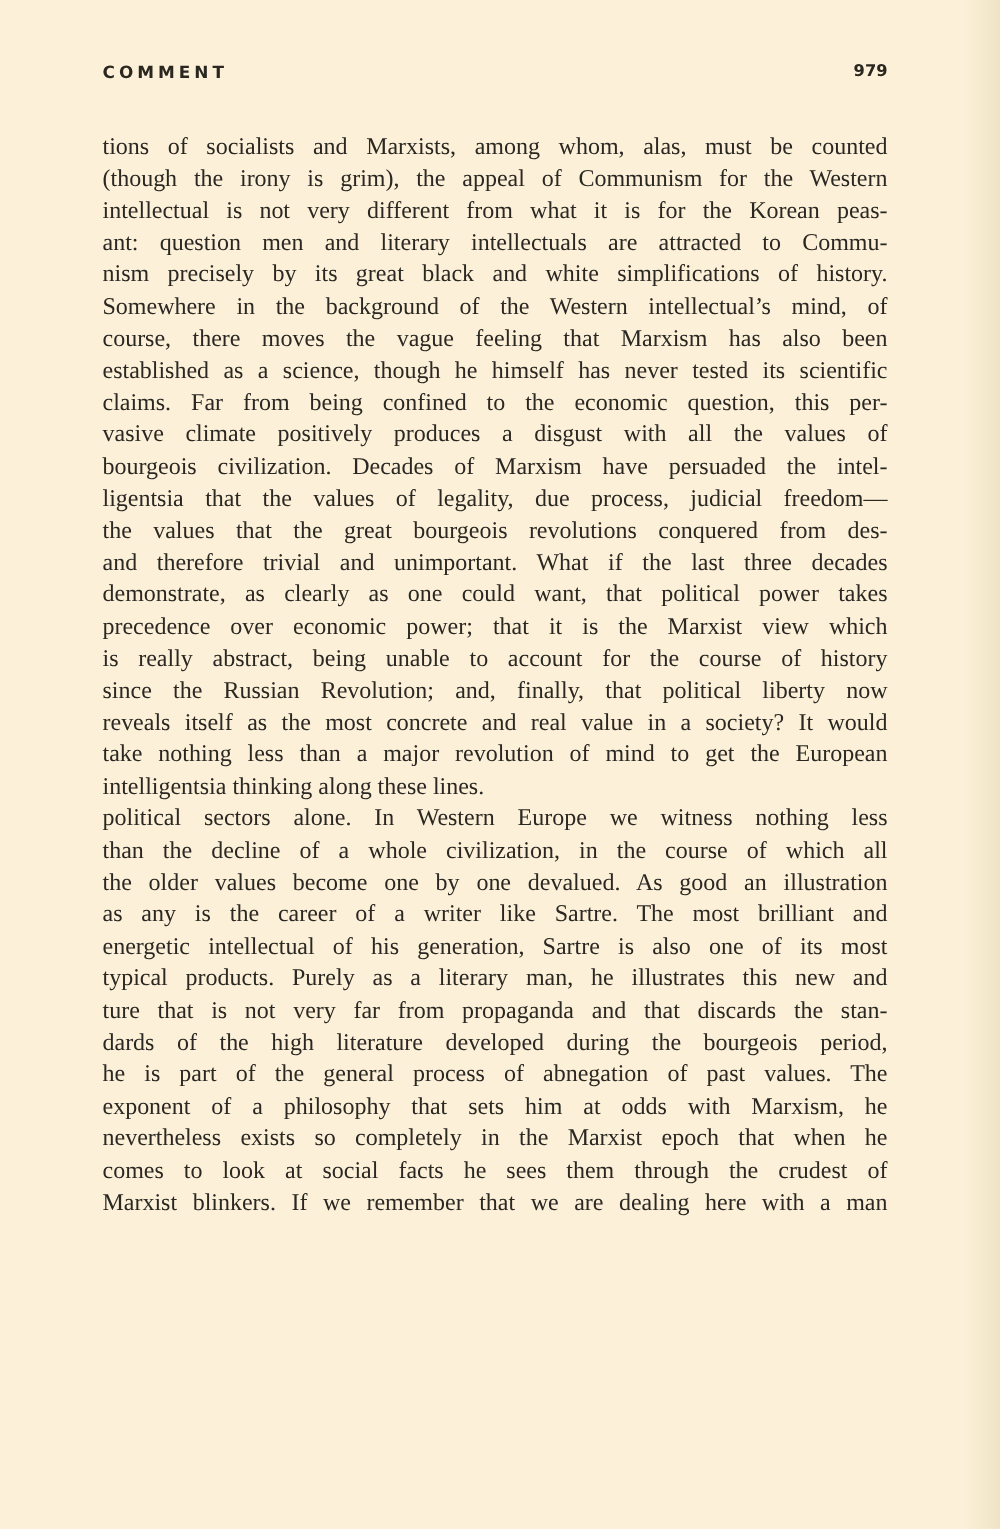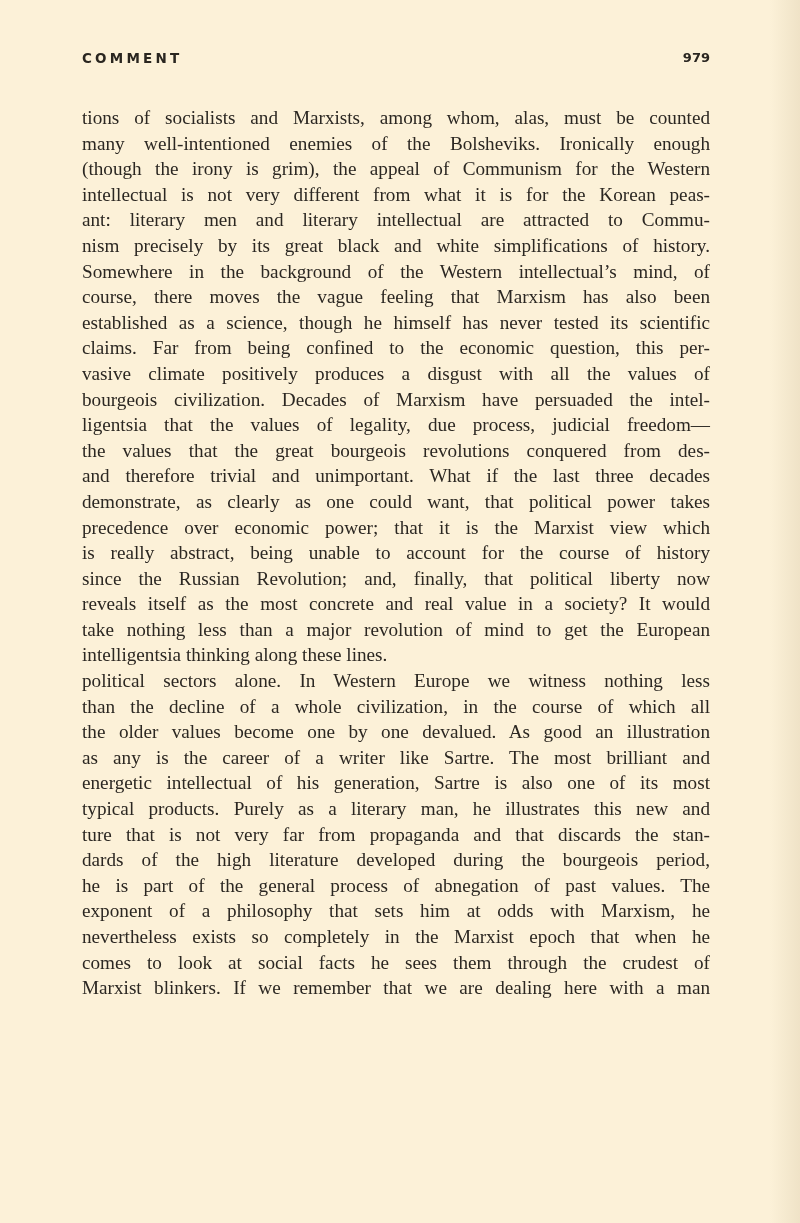--- a/index.html
+++ b/index.html
@@ -79,24 +79,23 @@
 <div class="page">
   <div class="running-head">
     <span class="section-title">COMMENT</span>
     <span class="page-number">979</span>
   </div>
 
   <div class="body-text">
 
     <div>
       <span class="line">tions of socialists and Marxists, among whom, alas, must be counted</span>
-      <span class="line">many well-intentioned enemies of the Bolsheviks. Ironically enough</span>
       <span class="line">(though the irony is grim), the appeal of Communism for the Western</span>
       <span class="line">intellectual is not very different from what it is for the Korean peas-</span>
-      <span class="line">ant: literary men and literary intellectual are attracted to Commu-</span>
+      <span class="line">ant: question men and literary intellectuals are attracted to Commu-</span>
       <span class="line">nism precisely by its great black and white simplifications of history.</span>
       <span class="line">Somewhere in the background of the Western intellectual’s mind, of</span>
       <span class="line">course, there moves the vague feeling that Marxism has also been</span>
       <span class="line">established as a science, though he himself has never tested its scientific</span>
       <span class="line">claims. Far from being confined to the economic question, this per-</span>
       <span class="line">vasive climate positively produces a disgust with all the values of</span>
       <span class="line">bourgeois civilization. Decades of Marxism have persuaded the intel-</span>
       <span class="line">ligentsia that the values of legality, due process, judicial freedom—</span>
       <span class="line">the values that the great bourgeois revolutions conquered from des-</span>
       <span class="line">and therefore trivial and unimportant. What if the last three decades</span>

